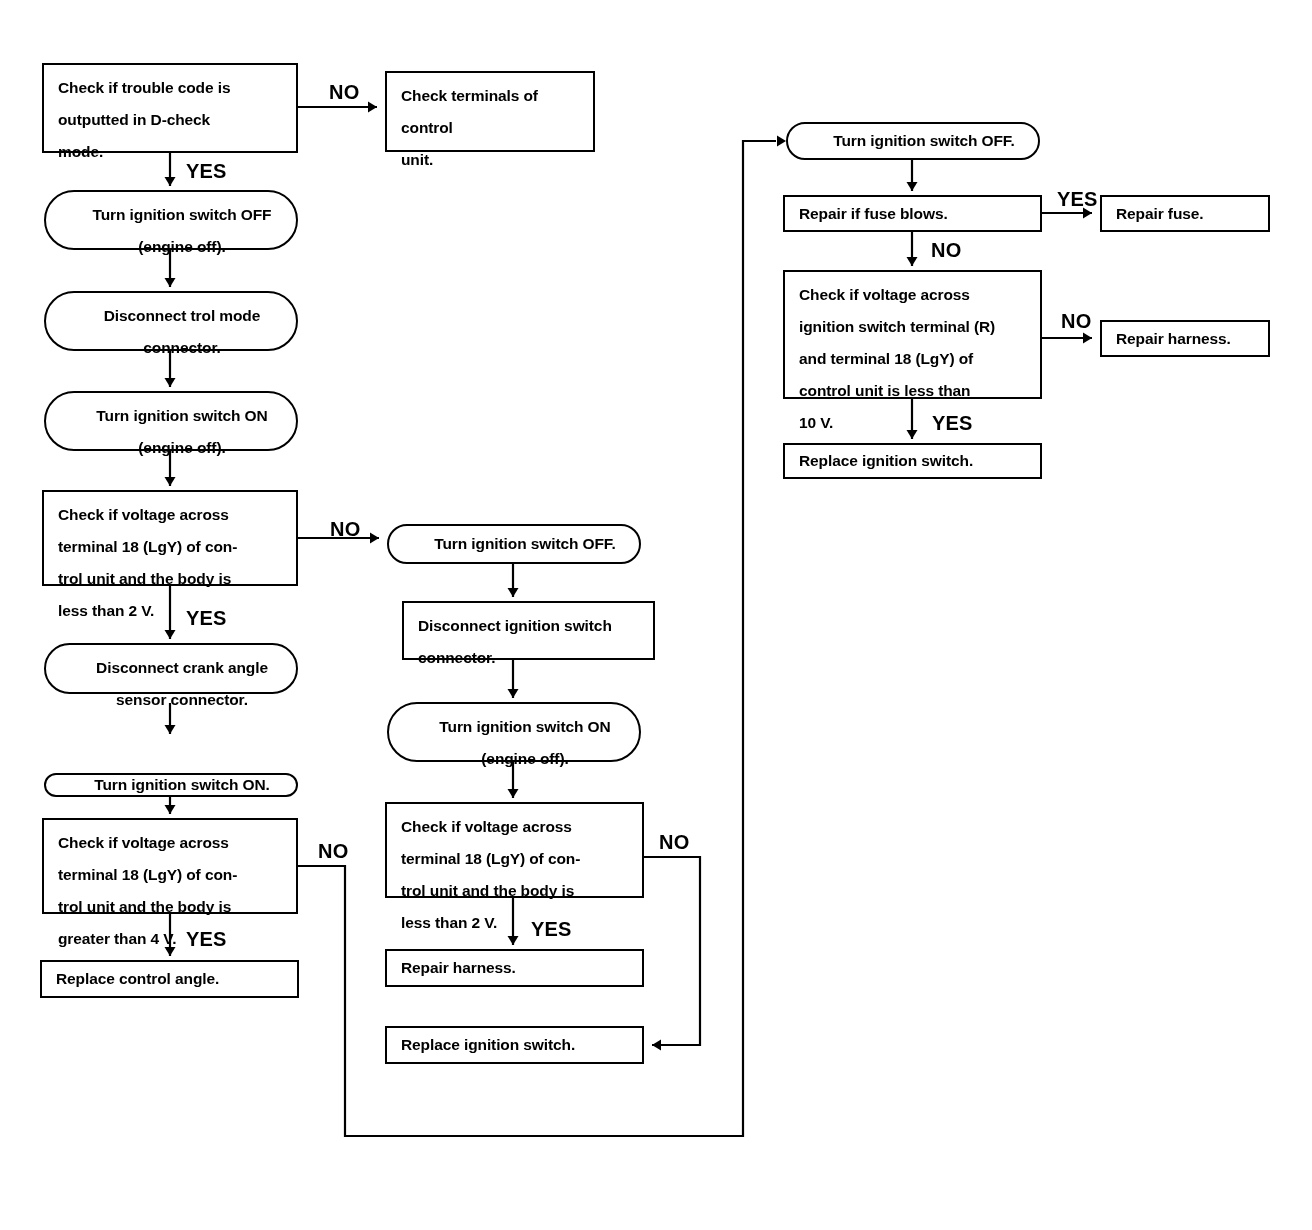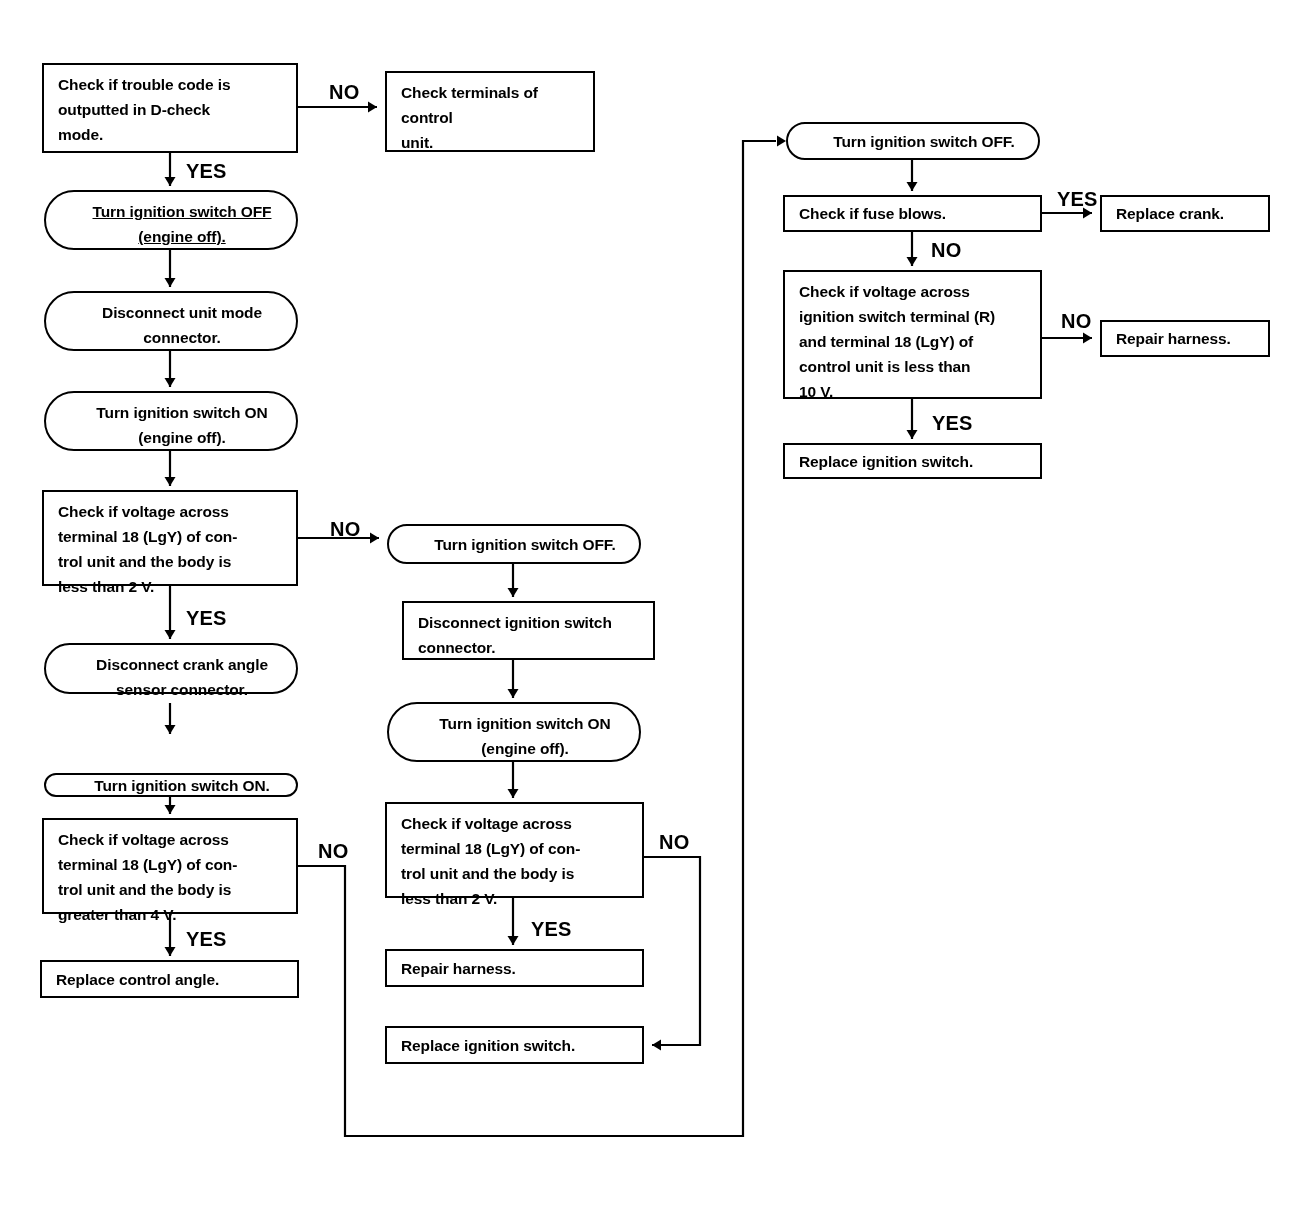--- a/index.html
+++ b/index.html
@@ -24,21 +24,21 @@
     pointer-events: none;
   }
   .node {
     position: absolute;
     box-sizing: border-box;
     border: 2px solid #000000;
     background: #ffffff;
     color: #000000;
     font-family: "Liberation Sans", sans-serif;
     font-size: 15.5px;
-    line-height: 25px;
+    line-height: 32px;
     font-weight: 600;
     letter-spacing: -0.1px;
     display: flex;
     flex-direction: column;
     justify-content: flex-start;
     padding: 7px 0 0 14px;
     white-space: pre-line;
   }
   .node.rect { border-radius: 0; }
   .node.pill {
@@ -110,23 +110,23 @@
       <path d="M743,145 L743,141 L776,141" stroke="#000000" stroke-width="2.2" fill="none"></path>
       <polygon points="777,135.5 777,146.5 786,141" fill="#000000"></polygon>
     </svg>
 
   <div id="nodes-layer">
       <div class="node rect" style="left: 42px; top: 63px; width: 256px; height: 90px;">Check if trouble code is
 outputted in D-check
 mode.</div>
       <div class="node rect" style="left: 385px; top: 71px; width: 210px; height: 81px;">Check terminals of control
 unit.</div>
-      <div class="node pill" style="left: 44px; top: 190px; width: 254px; height: 60px; text-decoration: underline;">Turn ignition switch OFF
+      <div class="node pill" style="left: 44px; top: 190px; width: 254px; height: 60px;">Turn ignition switch OFF
 (engine off).</div>
-      <div class="node pill" style="left: 44px; top: 291px; width: 254px; height: 60px;">Disconnect unit mode
+      <div class="node pill" style="left: 44px; top: 291px; width: 254px; height: 60px;">Disconnect trol mode
 connector.</div>
       <div class="node pill" style="left: 44px; top: 391px; width: 254px; height: 60px;">Turn ignition switch ON
 (engine off).</div>
       <div class="node rect" style="left: 42px; top: 490px; width: 256px; height: 96px;">Check if voltage across
 terminal 18 (LgY) of con-
 trol unit and the body is
 less than 2 V.</div>
       <div class="node pill" style="left: 44px; top: 643px; width: 254px; height: 51px;">Disconnect crank angle
 sensor connector.</div>
       <div class="node pill center" style="left: 44px; top: 773px; width: 254px; height: 24px;">Turn ignition switch ON.</div>
@@ -140,28 +140,28 @@
 connector.</div>
       <div class="node pill" style="left: 387px; top: 702px; width: 254px; height: 60px;">Turn ignition switch ON
 (engine off).</div>
       <div class="node rect" style="left: 385px; top: 802px; width: 259px; height: 96px;">Check if voltage across
 terminal 18 (LgY) of con-
 trol unit and the body is
 less than 2 V.</div>
       <div class="node rect center" style="left: 385px; top: 949px; width: 259px; height: 38px;">Repair harness.</div>
       <div class="node rect center" style="left: 385px; top: 1026px; width: 259px; height: 38px;">Replace ignition switch.</div>
       <div class="node pill center" style="left: 786px; top: 122px; width: 254px; height: 38px;">Turn ignition switch OFF.</div>
-      <div class="node rect center" style="left: 783px; top: 195px; width: 259px; height: 37px;">Check if fuse blows.</div>
+      <div class="node rect center" style="left: 783px; top: 195px; width: 259px; height: 37px;">Repair if fuse blows.</div>
       <div class="node rect" style="left: 783px; top: 270px; width: 259px; height: 129px;">Check if voltage across
 ignition switch terminal (R)
 and terminal 18 (LgY) of
 control unit is less than
 10 V.</div>
       <div class="node rect center" style="left: 783px; top: 443px; width: 259px; height: 36px;">Replace ignition switch.</div>
-      <div class="node rect center" style="left: 1100px; top: 195px; width: 170px; height: 37px;">Replace crank.</div>
+      <div class="node rect center" style="left: 1100px; top: 195px; width: 170px; height: 37px;">Repair fuse.</div>
       <div class="node rect center" style="left: 1100px; top: 320px; width: 170px; height: 37px;">Repair harness.</div>
     </div>
   <div id="labels-layer">
       <div class="edge-label" style="left: 329px; top: 81px;">NO</div>
       <div class="edge-label" style="left: 186px; top: 160px;">YES</div>
       <div class="edge-label" style="left: 330px; top: 518px;">NO</div>
       <div class="edge-label" style="left: 186px; top: 607px;">YES</div>
       <div class="edge-label" style="left: 318px; top: 840px;">NO</div>
       <div class="edge-label" style="left: 186px; top: 928px;">YES</div>
       <div class="edge-label" style="left: 659px; top: 831px;">NO</div>

